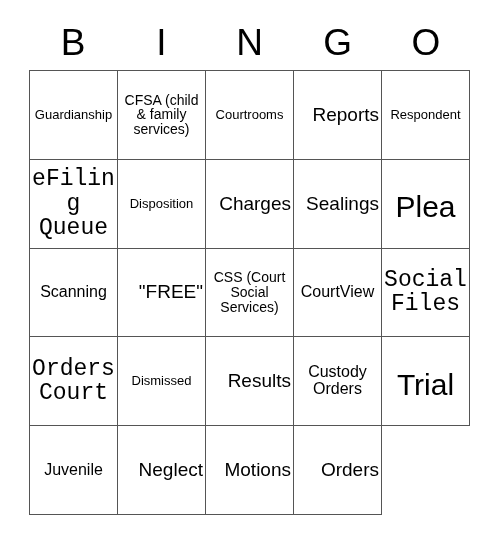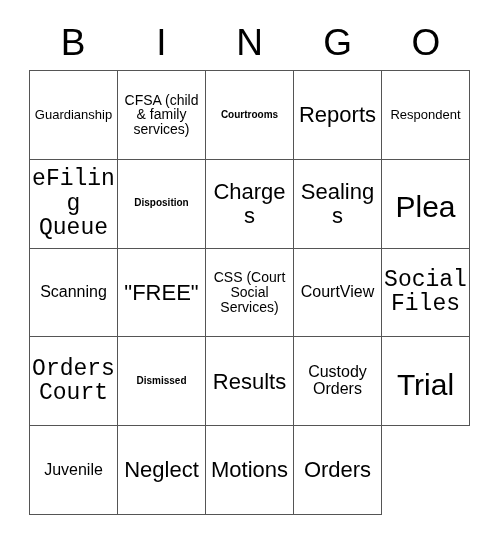--- a/index.html
+++ b/index.html
@@ -69,24 +69,24 @@
   }
   .cell-text {
     display: block;
     width: 100%;
     line-height: 1.06;
     color: #000000;
     word-wrap: break-word;
   }
   
   .fs-xs   { font-size: 13px; }
-  .fs-sm   { font-size: 10px; font-weight: bold; }
+  .fs-sm   { font-size: 13px; }
   .fs-md   { font-size: 14px; }
   .fs-lg   { font-size: 16px; }
-  .fs-xl   { font-size: 22px; }
+  .fs-xl   { font-size: 19px; text-align: right; }
   .fs-xxl  { font-size: 23px; font-family: Liberation Mono, monospace; }
   .fs-huge { font-size: 30px; margin-top: 7px; }
 </style>
 </head>
 <body>
 
 <div id="card">
 
   <div id="bingo-header">
     <div class="header-letter">B</div>

